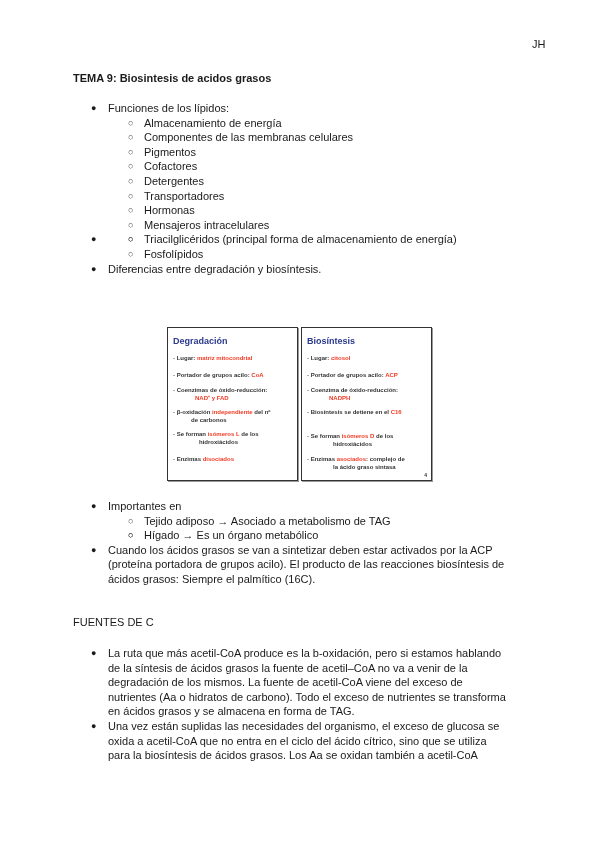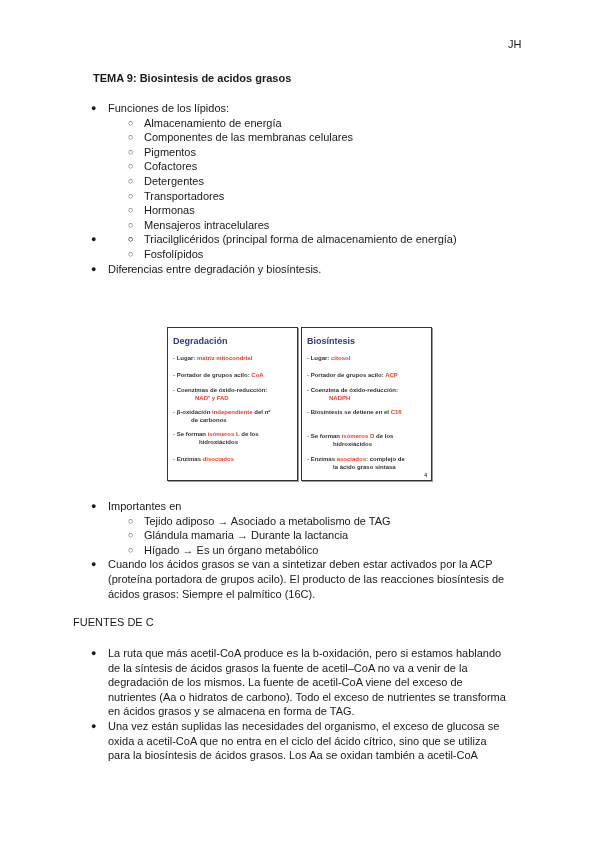--- a/index.html
+++ b/index.html
@@ -1,19 +1,19 @@
 <!DOCTYPE html>
 <html><head>
 <meta charset="utf-8">
 <style>
   html, body { margin:0; padding:0; background:#ffffff; }
   body { width:600px; height:848px; position:relative; overflow:hidden;
          font-family:"Liberation Sans", sans-serif; color:#1a1a1a; font-size:11px; }
-  .header-initials { position:absolute; left:508px; top:38px; font-size:11px; }
-  .title { position:absolute; left:73px; top:72px; font-weight:bold; font-size:11px;margin-left:20px; }
+  .header-initials { position:absolute; left:532px; top:38px; font-size:11px; }
+  .title { position:absolute; left:73px; top:72px; font-weight:bold; font-size:11px; }
   ul.l1 { position:absolute; left:0; margin:0; padding:0; list-style:none; }
   .l1 > li { position:relative; padding-left:108px; line-height:14.6px; }
   .l1 > li .bullet { position:absolute; left:91px; top:0; font-size:9px; }
   ul.l2 { margin:0; padding:0; list-style:none; }
   .l2 > li { position:relative; padding-left:36px; line-height:14.6px; }
   .l2 > li .bullet { position:absolute; left:20px; top:0; font-size:9px; color:#444; }
   .wrap { width:400px; }
 
   .figure { position:absolute; left:167px; top:327px; width:264px; height:154px; }
   .box { position:absolute; top:0; height:152px; border:1px solid #333; background:#fff;
@@ -85,21 +85,21 @@
     <div class="row" style="top:127px;"><span>- Enzimas </span><span class="red">disociados</span></div>
   </div>
 </div>
 
 <ul class="l1" style="top:499px;">
   <li>
     <span class="bullet">●</span>
     <span>Importantes en</span>
     <ul class="l2">
       <li><span class="bullet">○</span><span>Tejido adiposo → Asociado a metabolismo de TAG</span></li>
-      <li><span class="bullet">○</span><span>Glándula mamaria → Durante la lactancia</span></li>
+      <li><span class="bullet">○</span></li>
       <li><span class="bullet">○</span><span>Hígado → Es un órgano metabólico</span></li>
     </ul>
   </li>
   <li>
     <span class="bullet">●</span>
     <div class="wrap">Cuando los ácidos grasos se van a sintetizar deben estar activados por la ACP (proteína portadora de grupos acilo). El producto de las reacciones biosíntesis de ácidos grasos: Siempre el palmítico (16C).</div>
   </li>
 </ul>
 
 <div class="section-head">FUENTES DE C</div>

